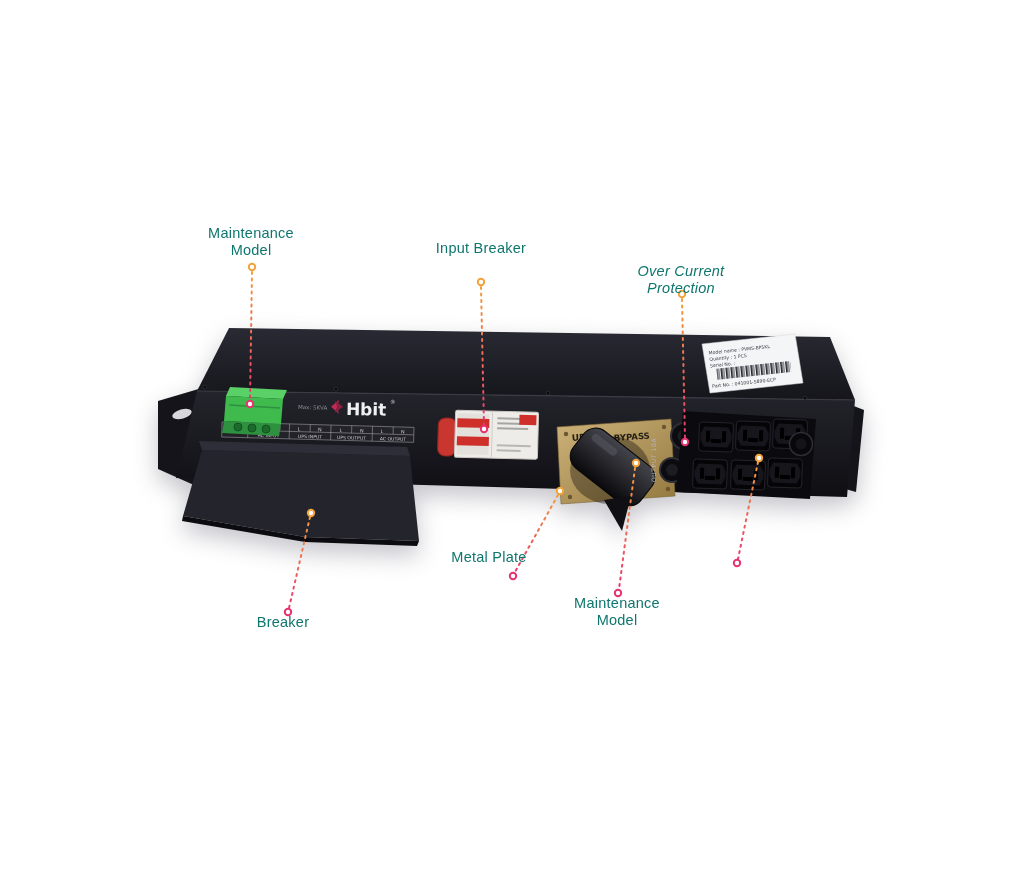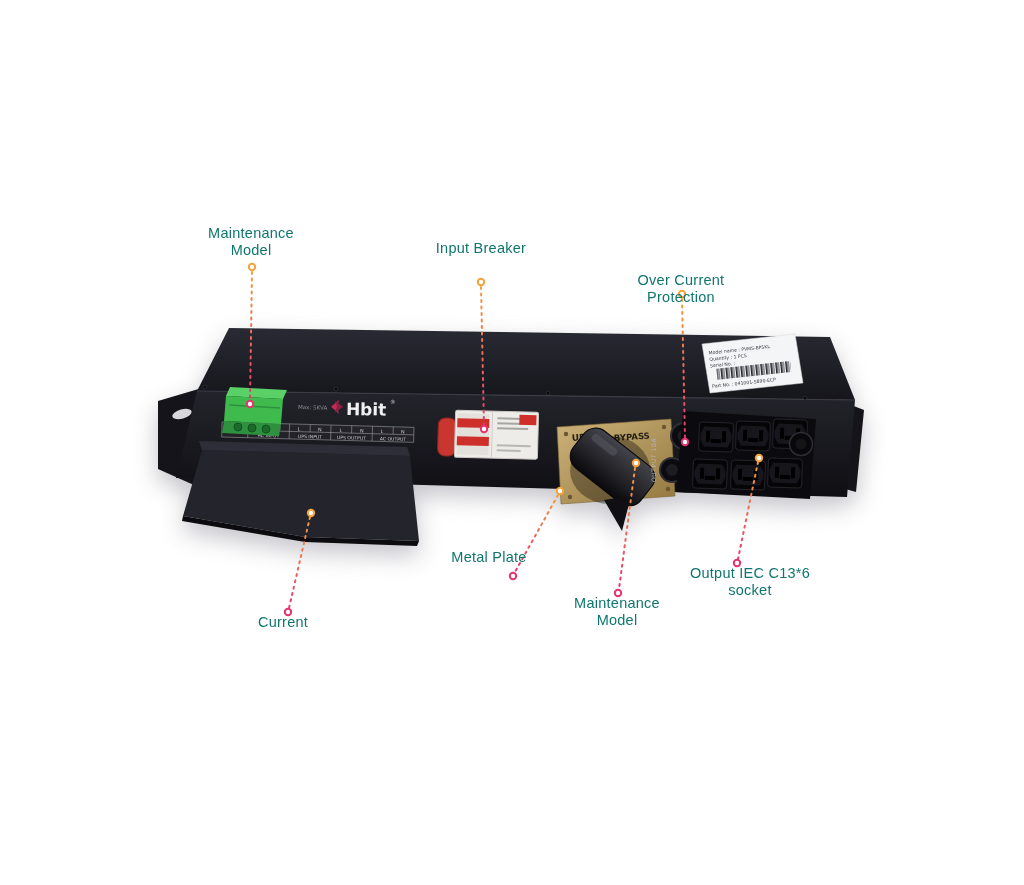--- a/index.html
+++ b/index.html
@@ -275,32 +275,28 @@
   </g>
 </svg>
 
   <div class="callout" style="left:251px;top:225px;">
     <span>Maintenance</span>
     <span>Model</span>
   </div>
   <div class="callout" style="left:481px;top:240px;">
     <span>Input Breaker</span>
   </div>
-  <div class="callout" style="left:681px;top:272px;">
+  <div class="callout" style="left:681px;top:263px;font-style:italic;">
     <span>Over Current</span>
     <span>Protection</span>
   </div>
   <div class="callout" style="left:283px;top:614px;">
-    <span>Current</span>
+    <span>Breaker</span>
   </div>
   <div class="callout" style="left:481px;top:549px;margin-left:8px;">
     <span>Metal Plate</span>
   </div>
   <div class="callout" style="left:617px;top:595px;">
     <span>Maintenance</span>
     <span>Model</span>
   </div>
-  <div class="callout" style="left:750px;top:565px;">
-    <span>Output IEC C13*6</span>
-    <span>socket</span>
-  </div>
 
 </div>
 
 </body></html>

